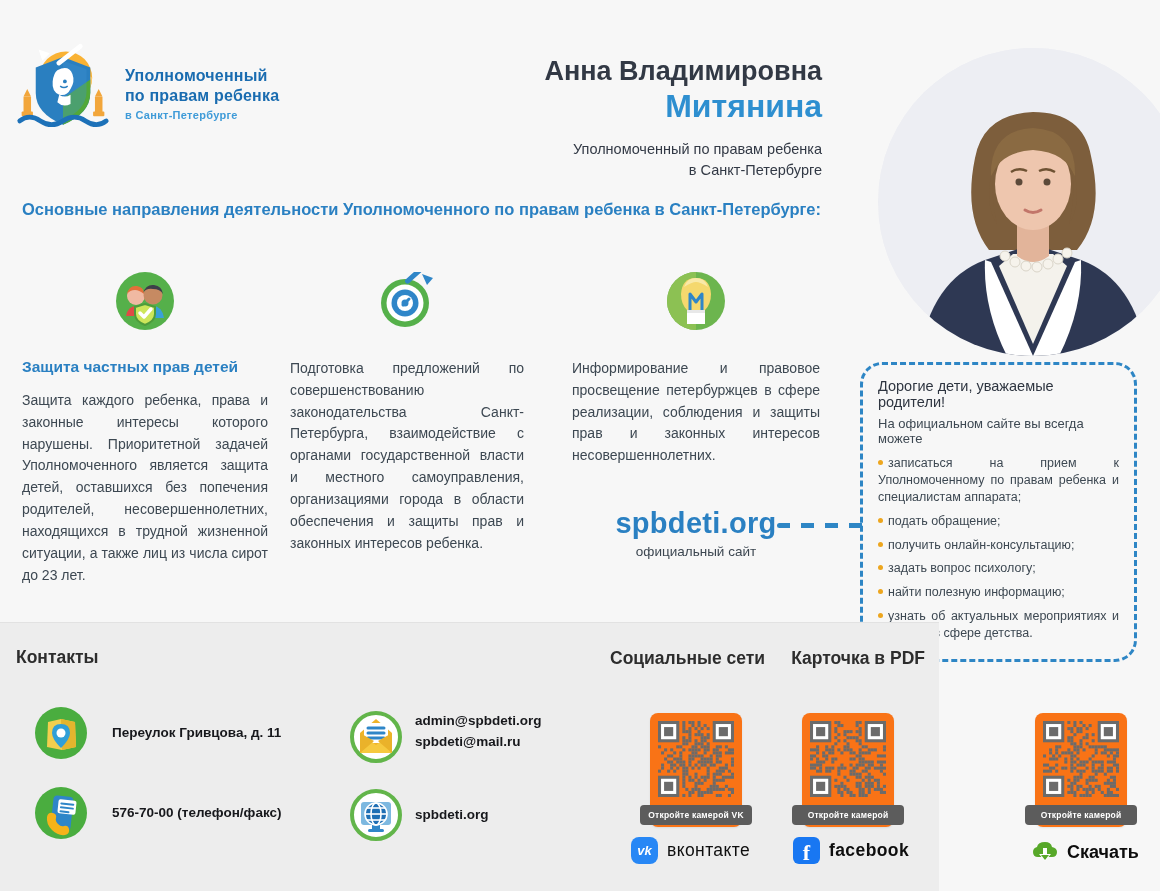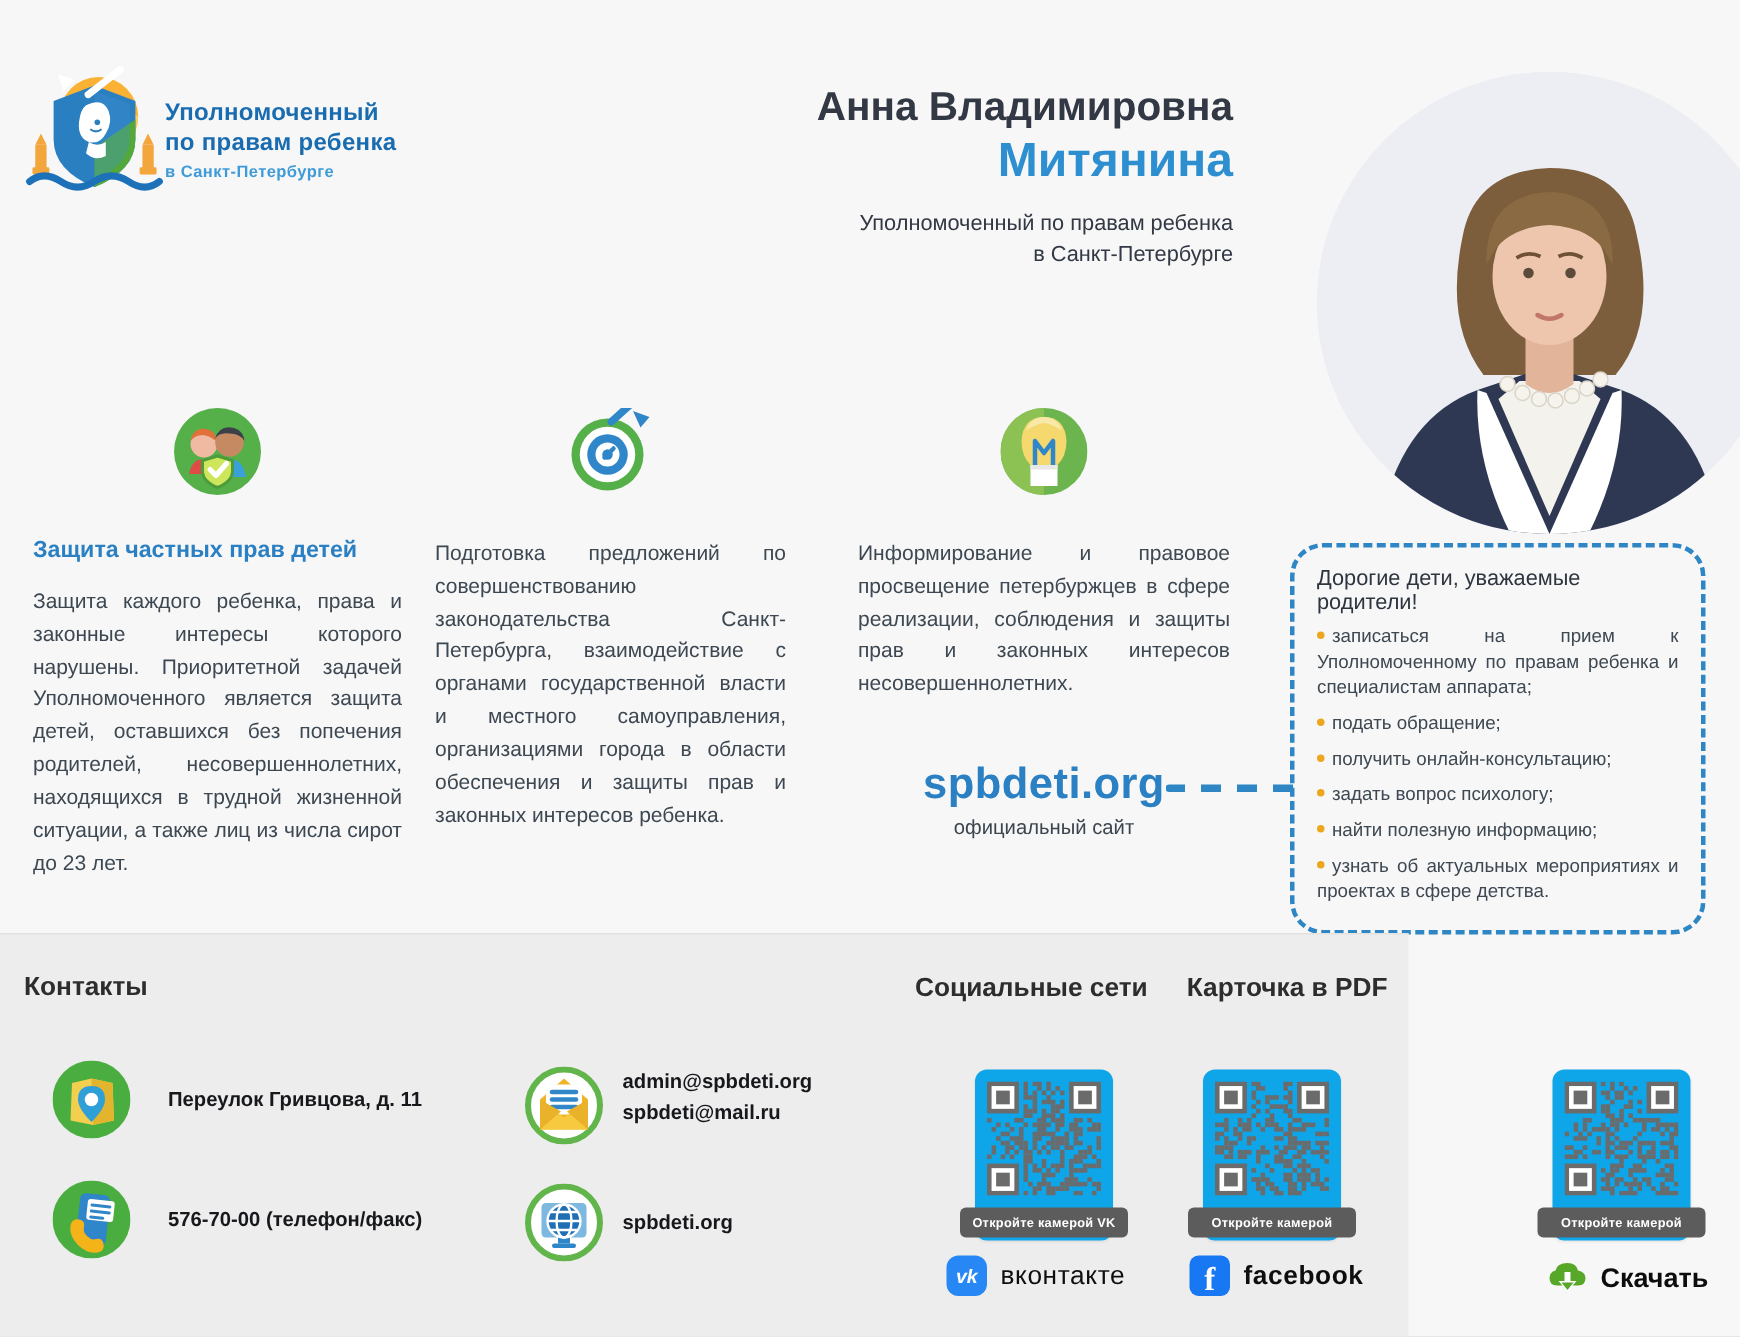--- a/index.html
+++ b/index.html
@@ -1,19 +1,19 @@
 <!DOCTYPE html>
 <html lang="ru"><head>
 <meta charset="utf-8">
 <style>
   html,body{margin:0;padding:0;background:#dcdcdc;}
   .page{position:relative;width:1160px;height:891px;background:#f7f7f7;overflow:hidden;
         font-family:"Liberation Sans",sans-serif;color:#3d4852;}
   
-  .logo{position:absolute;left:16px;top:42px;display:flex;gap:0;justify-content:flex-end;}
+  .logo{position:absolute;left:16px;top:42px;display:flex;gap:15px;justify-content:flex-end;}
   .logo-emblem{width:94px;height:96px;flex:none;}
   .logo-text{margin-top:24px;}
   .logo-l1,.logo-l2{font-size:16px;font-weight:bold;color:#1a6cb0;line-height:1.25;letter-spacing:.2px;}
   .logo-l3{font-size:11px;font-weight:bold;color:#3f9bd8;margin-top:3px;letter-spacing:.3px;}
   .name-block{position:absolute;left:440px;top:56px;width:382px;text-align:right;}
   .name-first{font-size:27px;font-weight:bold;color:#323945;line-height:1.15;}
   .name-last{font-size:32px;font-weight:bold;color:#2e8fd0;line-height:1.2;}
   .name-role{margin-top:14px;font-size:14.5px;color:#323945;line-height:1.4;}
   .photo{position:absolute;left:878px;top:48px;width:310px;height:308px;border-radius:50%;
          overflow:hidden;background:#ecedf2;}
@@ -45,21 +45,21 @@
   
   .footer{position:absolute;left:0;top:622px;width:939px;height:269px;background:#ededed;
           border-top:1px solid #e2e2e2;}
   .f-heading{position:absolute;font-size:17.5px;font-weight:bold;color:#2d2d2d;}
   .h-contacts{left:16px;top:24px;}
   .h-social{left:610px;top:25px;}
   .h-pdf{right:14px;top:25px;}
   .c-icon{position:absolute;width:52px;height:52px;}
   .c-icon svg{width:52px;height:52px;display:block;}
   .c-text{position:absolute;font-size:13.5px;font-weight:bold;color:#17181c;line-height:1.55;}
-  .qr-card{position:absolute;width:92px;height:114px;background:#0ea5e9;border-radius:8px;
+  .qr-card{position:absolute;width:92px;height:114px;background:#f97316;border-radius:8px;
            box-shadow:0 1px 2px rgba(0,0,0,.08);}
   .qr{position:absolute;left:8px;top:8px;width:76px;height:76px;}
   .qr-label{position:absolute;left:-10px;right:-10px;bottom:2px;background:#5c5c5c;color:#fff;
             font-size:8.5px;font-weight:bold;text-align:center;padding:5px 2px;border-radius:4px;
             letter-spacing:.2px;}
   .soc-row{position:absolute;display:flex;align-items:center;gap:9px;}
   .vk-badge{width:27px;height:27px;border-radius:8px;background:#2787f5;color:#fff;display:flex;
             align-items:center;justify-content:center;font-size:13px;font-weight:bold;font-style:italic;}
   .fb-badge{width:27px;height:27px;border-radius:6px;background:#1877f2;color:#fff;display:flex;
             align-items:flex-end;justify-content:center;font-size:22px;font-weight:bold;overflow:hidden;
@@ -138,20 +138,21 @@
           <circle cx="136" cy="214" r="5"></circle>
           <circle cx="147" cy="218" r="5"></circle>
         <circle cx="158" cy="219" r="5"></circle>
           <circle cx="169" cy="216" r="5"></circle>
           <circle cx="179" cy="211" r="5"></circle>
         <circle cx="188" cy="205" r="5"></circle>
       </g>
     </svg>
   </div>
 
+  <div class="main-heading">Основные направления деятельности Уполномоченного по правам ребенка в Санкт-Петербурге:</div>
 
   <div class="col col1">
     <div class="col-icon">
       <svg viewBox="0 0 58 58">
         <circle cx="29" cy="29" r="29" fill="#55b04a"></circle>
         <circle cx="20" cy="24" r="9" fill="#f0b9a2"></circle>
         <path d="M11 22 q2 -9 10 -8 q7 1 7 8 q-5 -4 -9 -4 q-5 0 -8 4 Z" fill="#e2703a"></path>
         <circle cx="37" cy="23" r="9.5" fill="#c68a62"></circle>
         <path d="M27 21 q3 -9 11 -8 q8 1 9 9 q-3 -5 -10 -5 q-7 -1 -10 4 Z" fill="#3d4049"></path>
         <path d="M10 44 q2 -10 10 -10 q8 0 10 10 Z" fill="#e04b45"></path>
@@ -195,20 +196,21 @@
     <p class="col-text">Информирование и правовое просвещение петербуржцев в сфере реализации, соблюдения и защиты прав и законных интересов несовершеннолетних.</p>
     <div class="site-block">
       <div class="site-domain">spbdeti.org</div>
       <div class="site-caption">официальный сайт</div>
       <div class="site-dashes"></div>
     </div>
   </div>
 
   <div class="info-box">
     <div class="info-title">Дорогие дети, уважаемые родители!</div>
+    <div class="info-sub">На официальном сайте вы всегда можете</div>
     <ul class="info-list">
       <li><span class="dot"></span><span>записаться на прием к Уполномоченному по правам ребенка и специалистам аппарата;</span></li>
       <li><span class="dot"></span><span>подать обращение;</span></li>
       <li><span class="dot"></span><span>получить онлайн-консультацию;</span></li>
       <li><span class="dot"></span><span>задать вопрос психологу;</span></li>
       <li><span class="dot"></span><span>найти полезную информацию;</span></li>
       <li><span class="dot"></span><span>узнать об актуальных мероприятиях и проектах в сфере детства.</span></li>
     </ul>
   </div>
 

